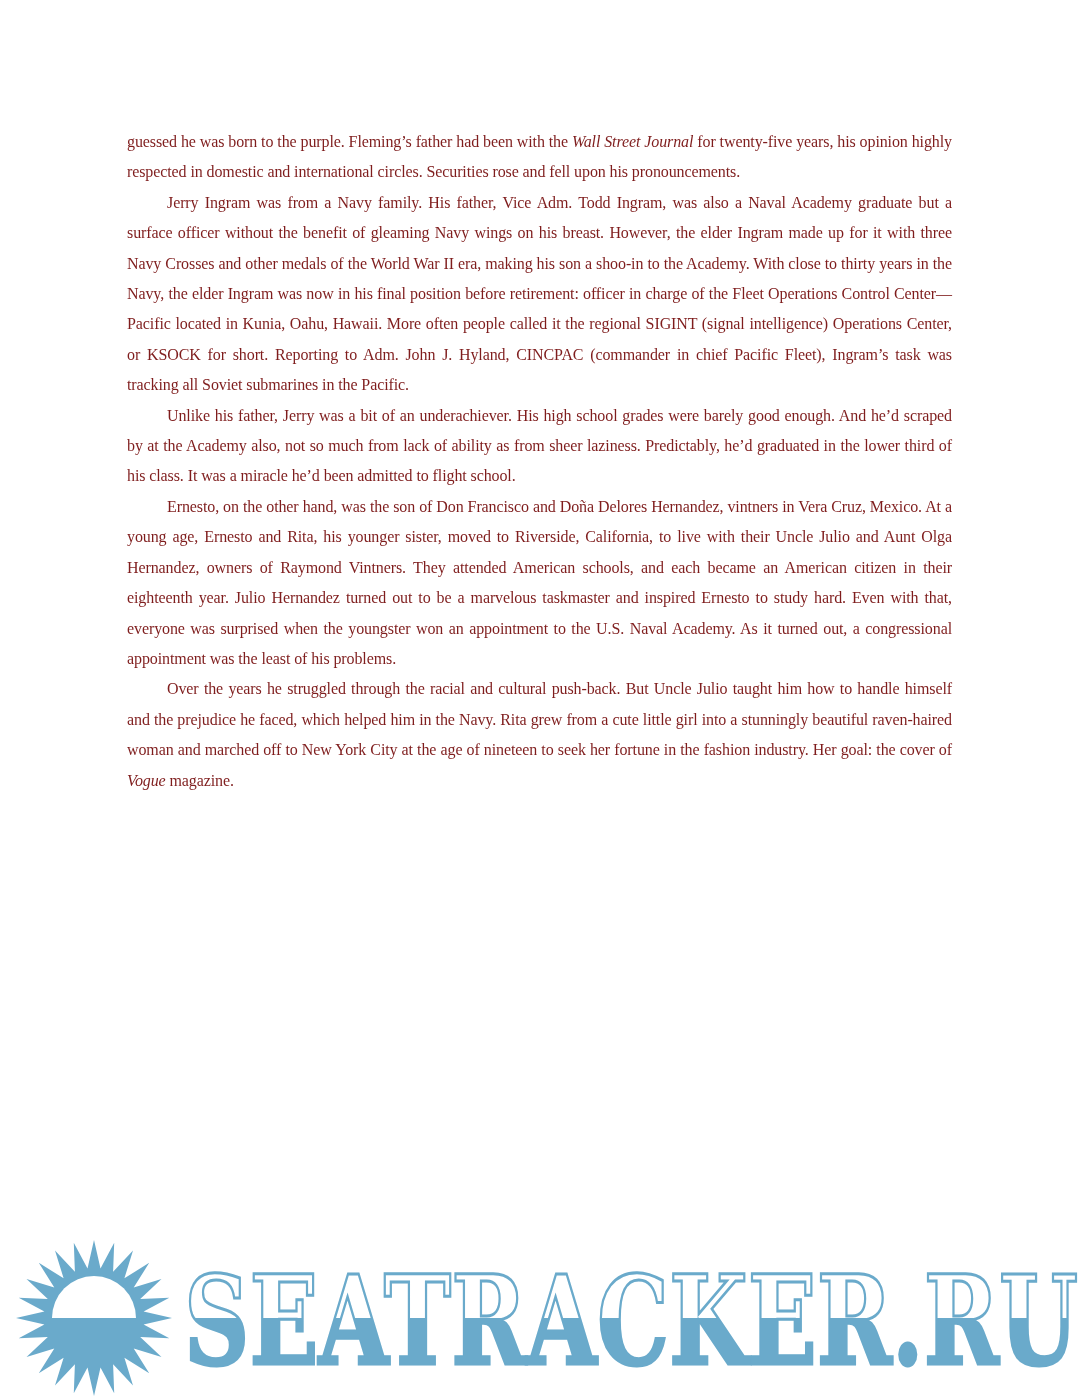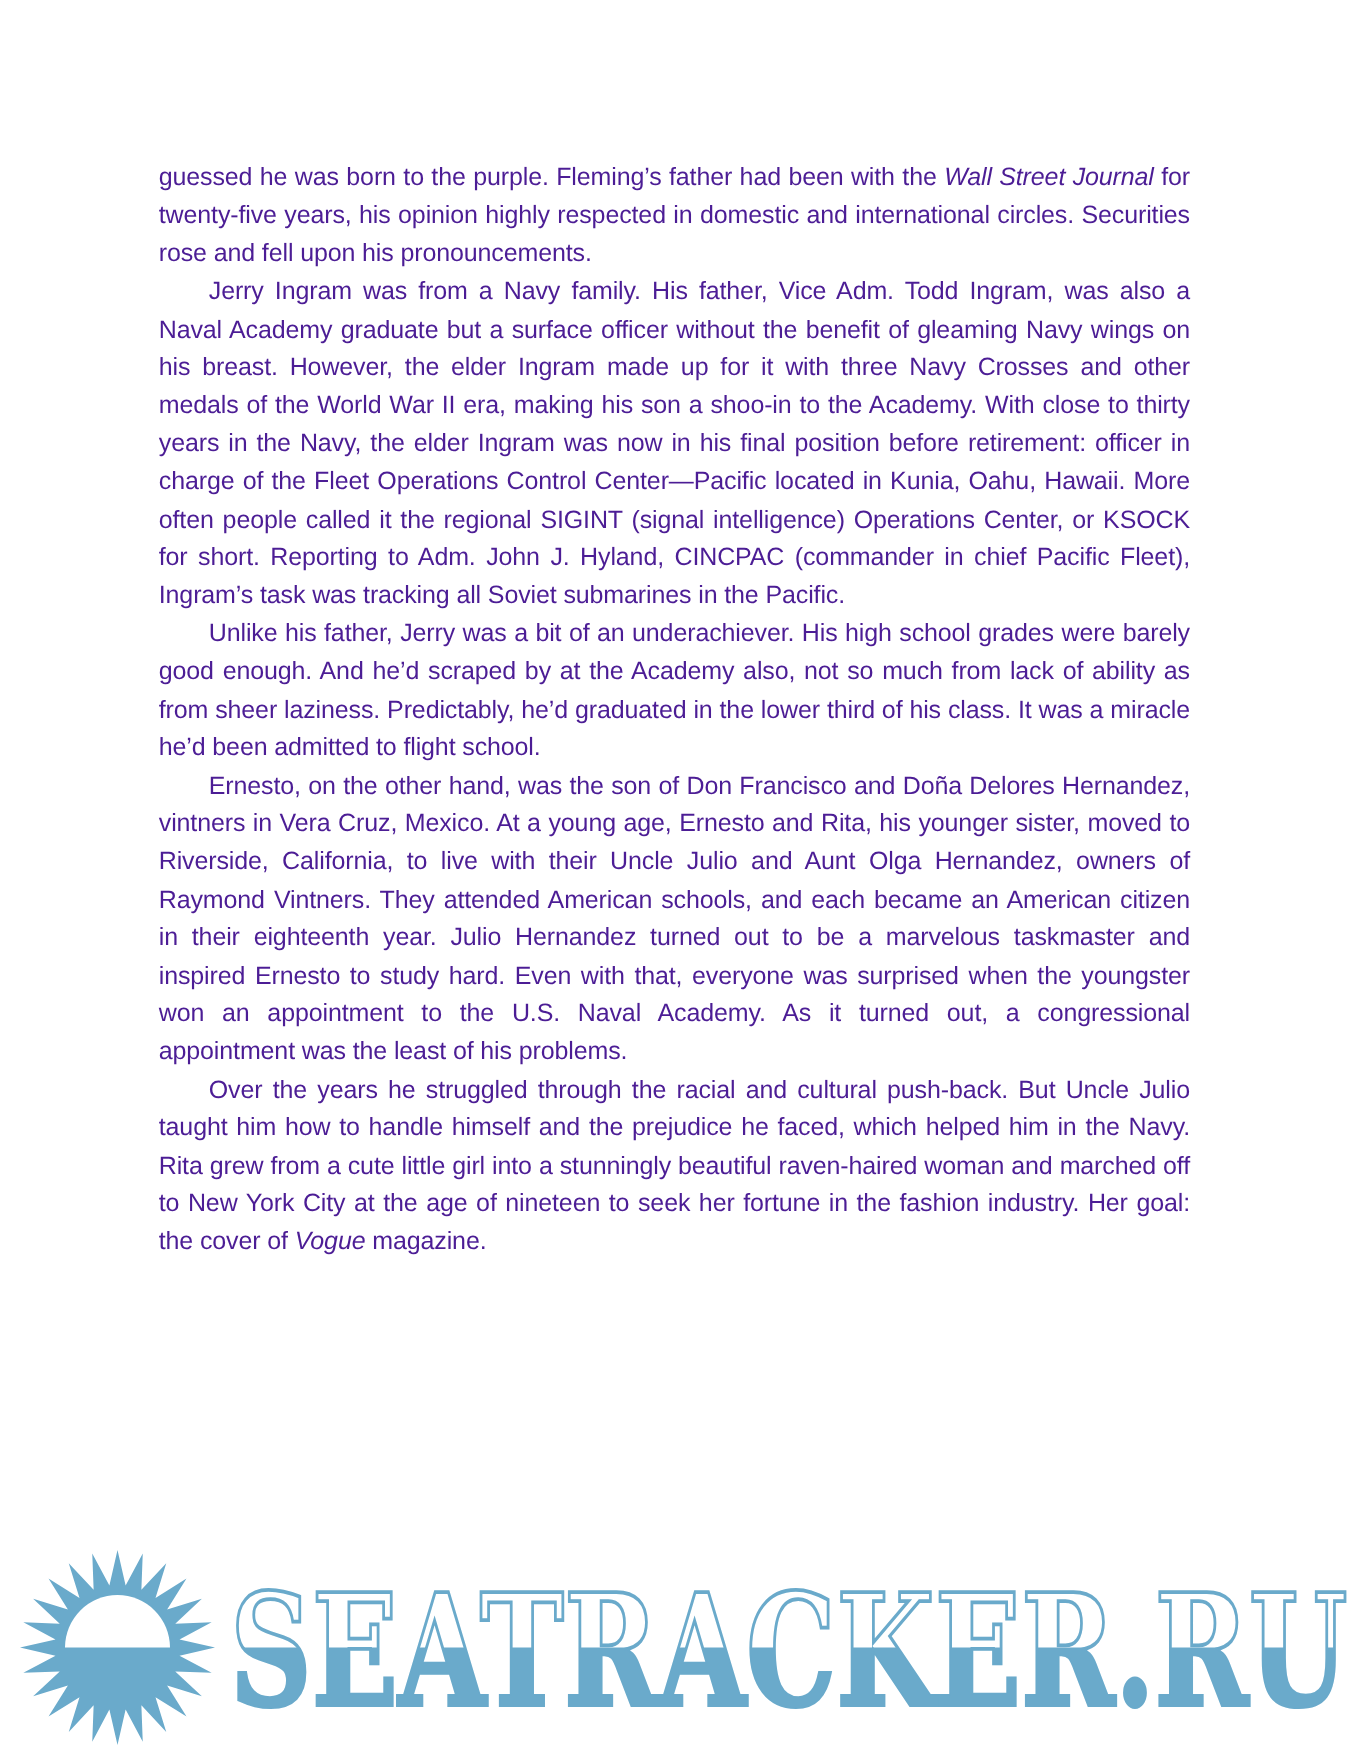--- a/index.html
+++ b/index.html
@@ -11,24 +11,24 @@
       width: 1080px;
       height: 1397px;
       position: relative;
       overflow: hidden;
     }
     .page-text {
       position: absolute;
       left: 127px;
       top: 127px;
       width: 825px;
-      font-family: Liberation Sans, sans-serif;
-      font-size: 20px;
+      font-family: Liberation Serif, serif;
+      font-size: 16px;
       line-height: 30.4px;
-      color: #4c1d95;
+      color: #7f1d1d;
       text-align: justify;
       letter-spacing: -0.1px;
     }
     .page-text p {
       margin: 0;
       text-indent: 40px;
     }
     .page-text p.first {
       text-indent: 0;
     }

